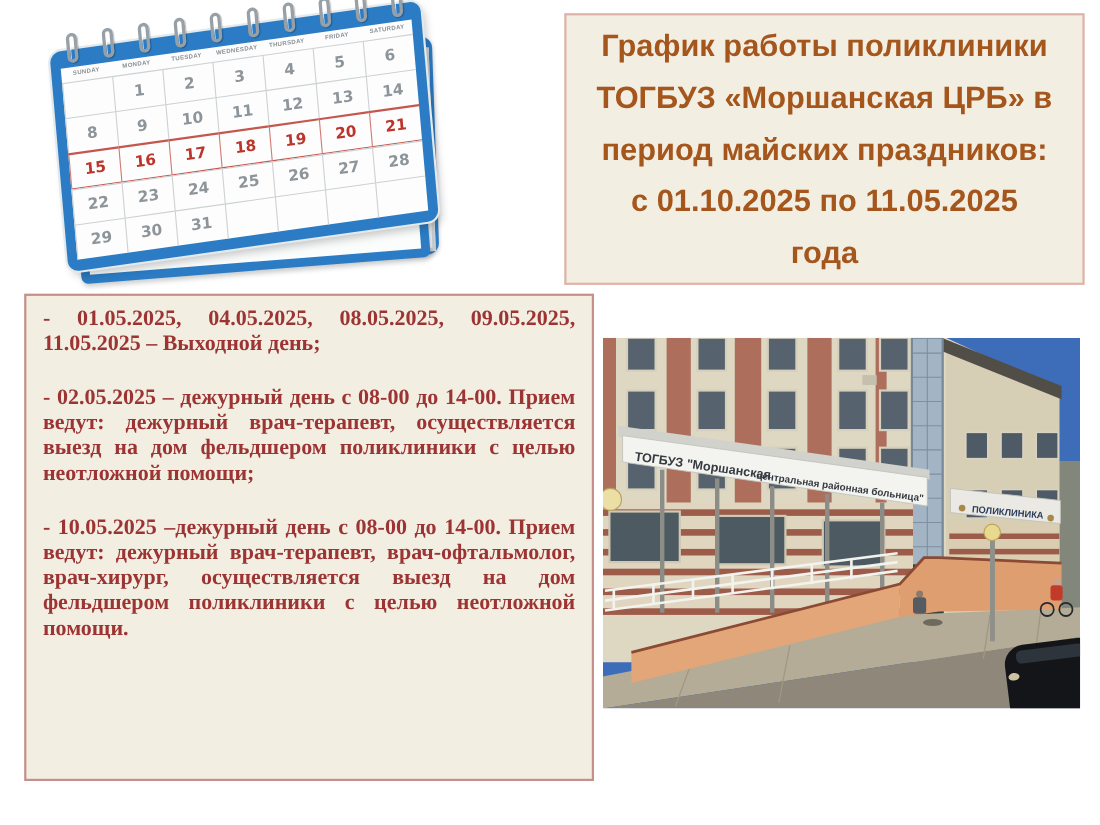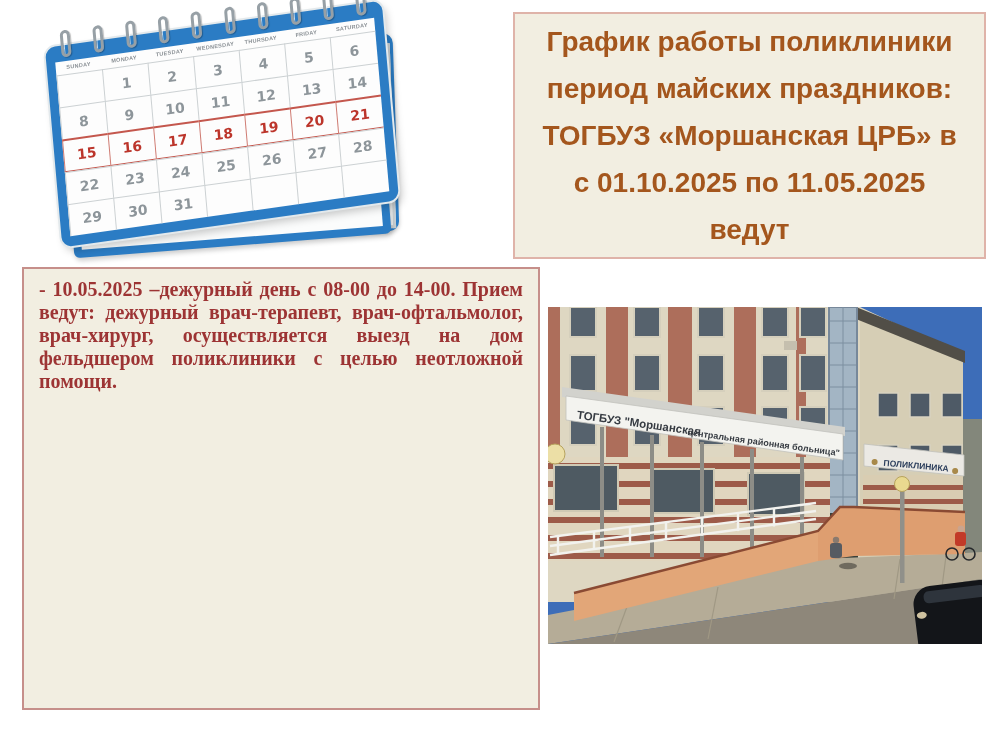--- a/index.html
+++ b/index.html
@@ -147,27 +147,29 @@
             <div class="cal-cell"></div>
             <div class="cal-cell"></div>
             <div class="cal-cell"></div>
           </div>
       </div>
     </div>
   </div>
 
   <div class="title-box">
     <div class="title-line">График работы поликлиники</div>
+    <div class="title-line">ТОГБУЗ «Моршанская ЦРБ» в</div>
     <div class="title-line">период майских праздников:</div>
-    <div class="title-line">ТОГБУЗ «Моршанская ЦРБ» в</div>
     <div class="title-line">с 01.10.2025 по 11.05.2025</div>
-    <div class="title-line">ведут</div>
+    <div class="title-line">года</div>
   </div>
 
   <div class="schedule-box">
+    <p>-  01.05.2025,  04.05.2025,  08.05.2025,  09.05.2025, 11.05.2025 – Выходной день;</p>
+    <p>- 02.05.2025 – дежурный день с 08-00 до 14-00. Прием ведут: дежурный врач-терапевт, осуществляется выезд на дом фельдшером поликлиники  с целью неотложной помощи;</p>
     <p>- 10.05.2025  –дежурный день с 08-00 до 14-00. Прием ведут: дежурный врач-терапевт, врач-офтальмолог, врач-хирург,  осуществляется выезд на дом фельдшером поликлиники   с целью неотложной помощи.</p>
   </div>
 
   <div class="photo">
     <svg viewBox="0 0 434 337" width="434" height="337" style="overflow:hidden">
       <rect width="434" height="337" fill="#3d6db8"></rect>
       <rect x="406" y="112" width="28" height="170" fill="#83877b"></rect>
       <polygon points="0,0 312,0 415,48 415,295 0,295" fill="#ded7c2"></polygon>
       <polygon points="312,6 415,48 415,295 312,295" fill="#d6ceb5"></polygon>
       <polygon points="308,0 417,44 417,56 308,12" fill="#514e47"></polygon>

